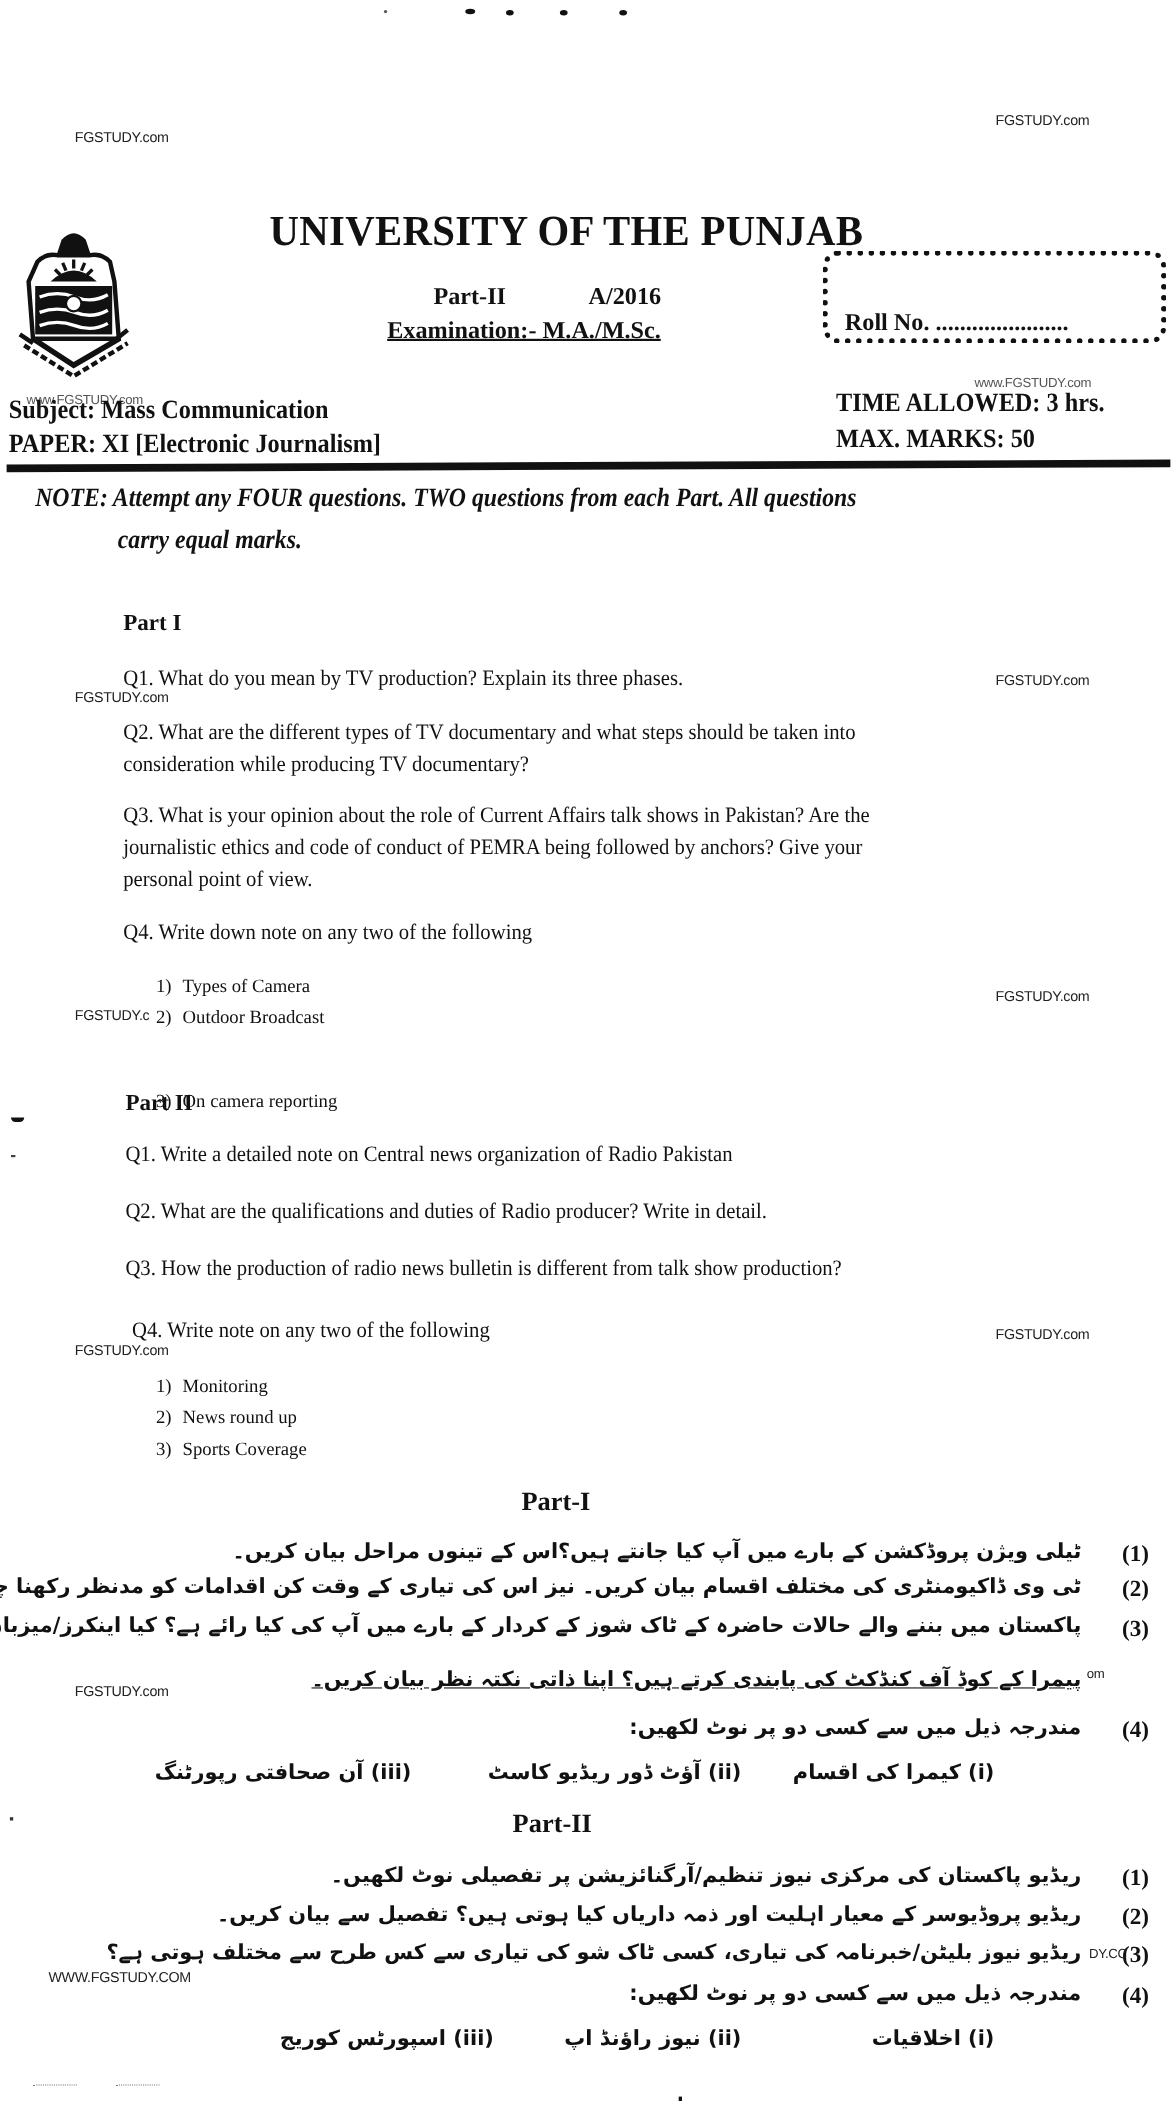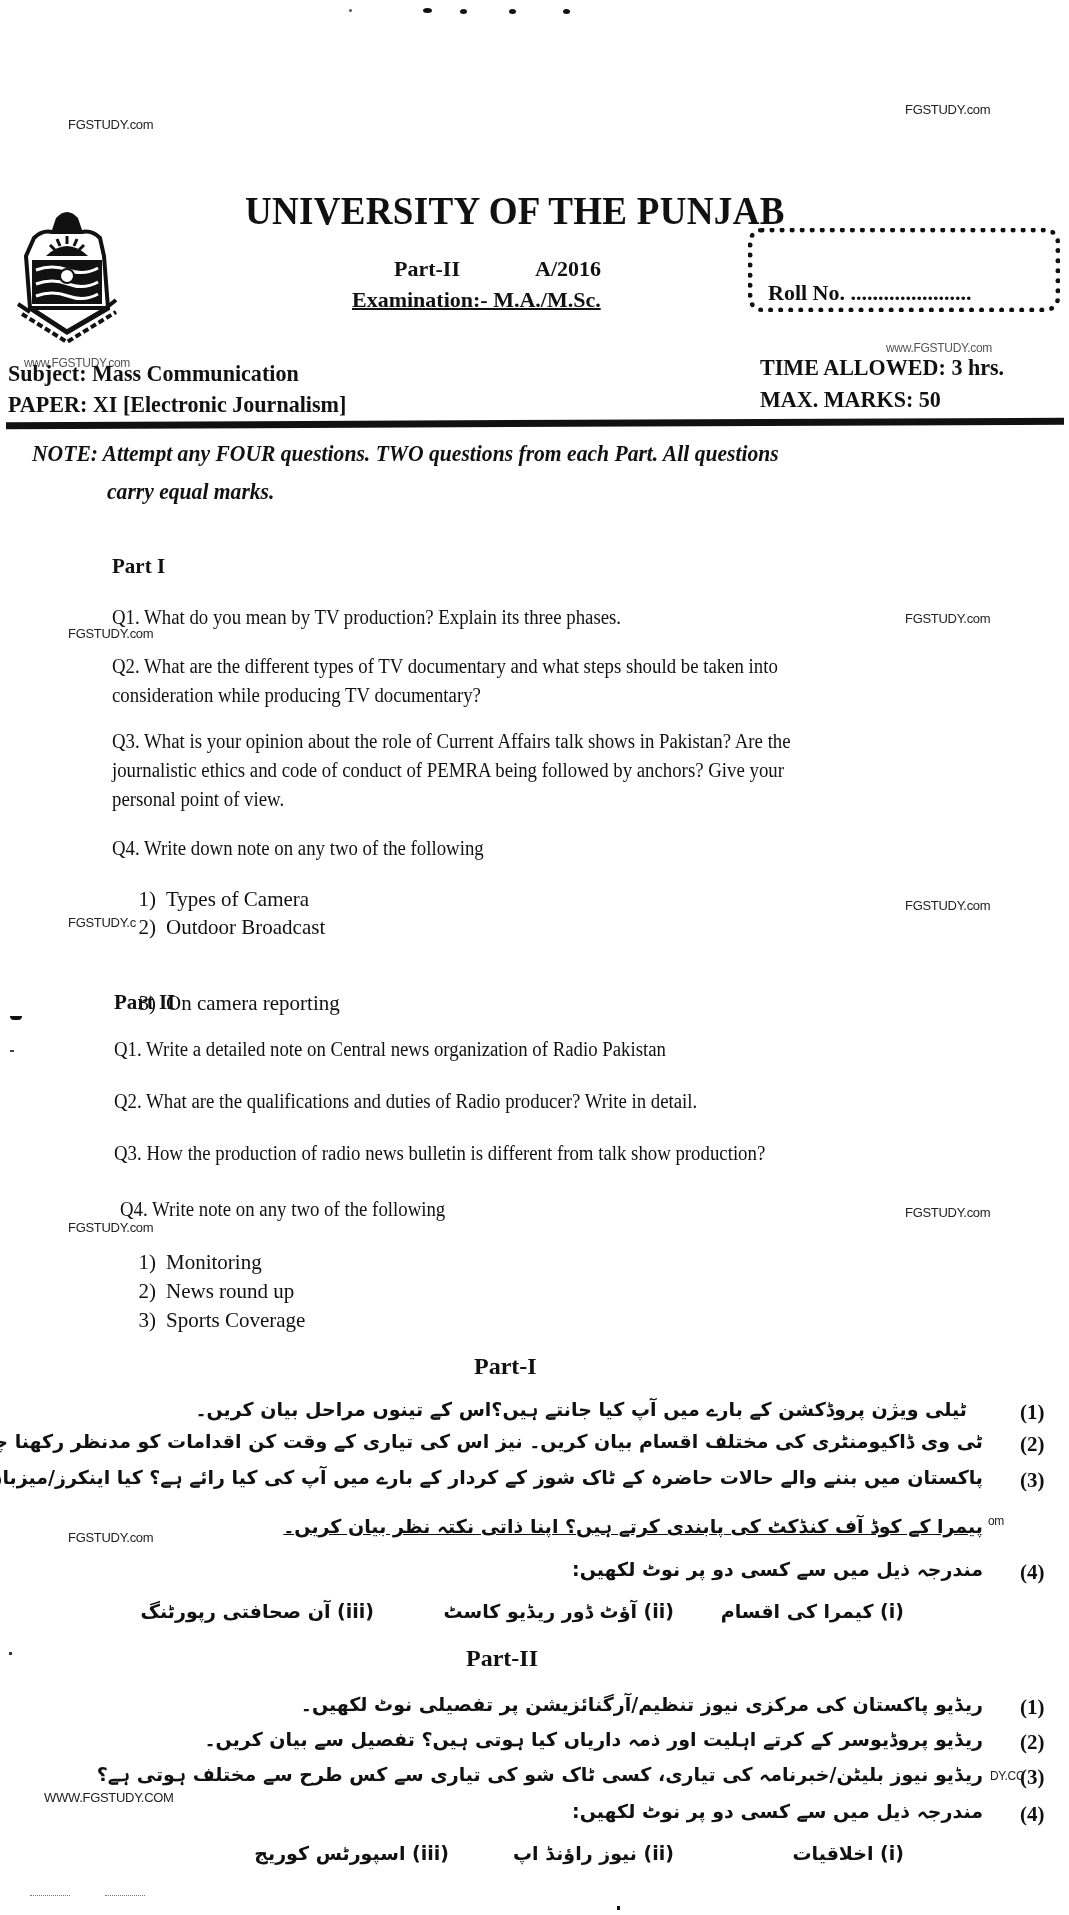--- a/index.html
+++ b/index.html
@@ -10,21 +10,21 @@
   .dot-mark { width:7px; height:5px; background:#111; border-radius:50%; }
   .title { font-size:39px; font-weight:bold; letter-spacing:0.3px; white-space:nowrap; transform:scaleX(0.95); transform-origin:left; }
   .hdr-b { font-weight:bold; font-size:22px; white-space:nowrap; }
   .roll-box { border:5px dotted #111; border-radius:14px; box-sizing:border-box; }
   .roll-label { font-weight:bold; font-size:22px; white-space:nowrap; }
   .meta { font-weight:bold; font-size:24px; white-space:nowrap; transform:scaleX(0.92); transform-origin:left; }
   .rule { background:#111; height:7px; transform:rotate(-0.25deg); }
   .note { font-style:italic; font-weight:bold; font-size:24px; white-space:nowrap; transform:scaleX(0.9); transform-origin:left; }
   .part-h { font-weight:bold; font-size:21px; white-space:nowrap; }
   .q { font-size:20px; white-space:nowrap; transform:scaleX(0.94); transform-origin:left; }
-  .li { font-size:21px; white-space:nowrap; }
+  .li { font-size:17px; white-space:nowrap; }
   .li .n { display:inline-block; width:36px; text-align:right; margin-right:10px; }
   .ur-part { font-weight:bold; font-size:24px; white-space:nowrap; }
   .ur-num { font-size:21px; white-space:nowrap; font-weight:bold; }
   .ur-text { font-family:"DejaVu Sans", sans-serif; font-size:19px; direction:rtl; text-align:right; white-space:nowrap; font-weight:bold; }
   .ur-opt { font-family:"DejaVu Sans", sans-serif; font-size:19px; direction:rtl; white-space:nowrap; font-weight:bold; }
   .logo svg { display:block; }
 </style>
 </head>
 <body>
 
@@ -113,21 +113,21 @@
 <div class="abs wm" style="left:68px;top:1220px;">FGSTUDY.com</div>
 <div class="abs wm" style="left:905px;top:1205px;">FGSTUDY.com</div>
 
 <div class="abs li" style="left:120px;top:1250px;"><span class="n">1)</span><span>Monitoring</span></div>
 <div class="abs li" style="left:120px;top:1279px;"><span class="n">2)</span><span>News round up</span></div>
 <div class="abs li" style="left:120px;top:1308px;"><span class="n">3)</span><span>Sports Coverage</span></div>
 
 <div class="abs ur-part" style="left:474px;top:1353px;">Part-I</div>
 
 <div class="abs ur-num" style="left:1020px;top:1400px;">(1)</div>
-<div class="abs ur-text" style="right:102px;top:1398px;">ٹیلی ویژن پروڈکشن کے بارے میں آپ کیا جانتے ہیں؟اس کے تینوں مراحل بیان کریں۔</div>
+<div class="abs ur-text" style="right:86px;top:1398px;">ٹیلی ویژن پروڈکشن کے بارے میں آپ کیا جانتے ہیں؟اس کے تینوں مراحل بیان کریں۔</div>
 
 <div class="abs ur-num" style="left:1020px;top:1432px;">(2)</div>
 <div class="abs ur-text" style="right:86px;top:1430px;">ٹی وی ڈاکیومنٹری کی مختلف اقسام بیان کریں۔ نیز اس کی تیاری کے وقت کن اقدامات کو مدنظر رکھنا چاہیے؟</div>
 
 <div class="abs ur-num" style="left:1020px;top:1468px;">(3)</div>
 <div class="abs ur-text" style="right:86px;top:1466px;">پاکستان میں بننے والے حالات حاضرہ کے ٹاک شوز کے کردار کے بارے میں آپ کی کیا رائے ہے؟ کیا اینکرز/میزبان صحافتی اخلاقیات اور</div>
 <div class="abs ur-text" style="right:86px;top:1515px;text-decoration:underline;">پیمرا کے کوڈ آف کنڈکٹ کی پابندی کرتے ہیں؟ اپنا ذاتی نکتہ نظر بیان کریں۔</div>
 <div class="abs wm" style="left:988px;top:1514px;font-size:12px;">om</div>
 <div class="abs wm" style="left:68px;top:1530px;">FGSTUDY.com</div>
 
@@ -139,21 +139,21 @@
 <div class="abs ur-opt" style="right:695px;top:1600px;"><span>(iii)</span> <span>آن صحافتی رپورٹنگ</span></div>
 
 <div class="abs" style="left:9px;top:1652px;width:3px;height:3px;background:#333;"></div>
 
 <div class="abs ur-part" style="left:466px;top:1645px;">Part-II</div>
 
 <div class="abs ur-num" style="left:1020px;top:1695px;">(1)</div>
 <div class="abs ur-text" style="right:86px;top:1693px;">ریڈیو پاکستان کی مرکزی نیوز تنظیم/آرگنائزیشن پر تفصیلی نوٹ لکھیں۔</div>
 
 <div class="abs ur-num" style="left:1020px;top:1730px;">(2)</div>
-<div class="abs ur-text" style="right:86px;top:1728px;">ریڈیو پروڈیوسر کے کرتے اہلیت اور ذمہ داریاں کیا ہوتی ہیں؟ تفصیل سے بیان کریں۔</div>
+<div class="abs ur-text" style="right:86px;top:1728px;">ریڈیو پروڈیوسر کے معیار اہلیت اور ذمہ داریاں کیا ہوتی ہیں؟ تفصیل سے بیان کریں۔</div>
 
 <div class="abs ur-num" style="left:1020px;top:1765px;">(3)</div>
 <div class="abs wm" style="left:990px;top:1769px;font-size:12px;">DY.CC</div>
 <div class="abs ur-text" style="right:86px;top:1763px;">ریڈیو نیوز بلیٹن/خبرنامہ کی تیاری، کسی ٹاک شو کی تیاری سے کس طرح سے مختلف ہوتی ہے؟</div>
 <div class="abs wm" style="left:44px;top:1790px;">WWW.FGSTUDY.COM</div>
 
 <div class="abs ur-num" style="left:1020px;top:1802px;">(4)</div>
 <div class="abs ur-text" style="right:86px;top:1800px;">مندرجہ ذیل میں سے کسی دو پر نوٹ لکھیں:</div>
 
 <div class="abs ur-opt" style="right:165px;top:1842px;"><span>(i)</span> <span>اخلاقیات</span></div>

